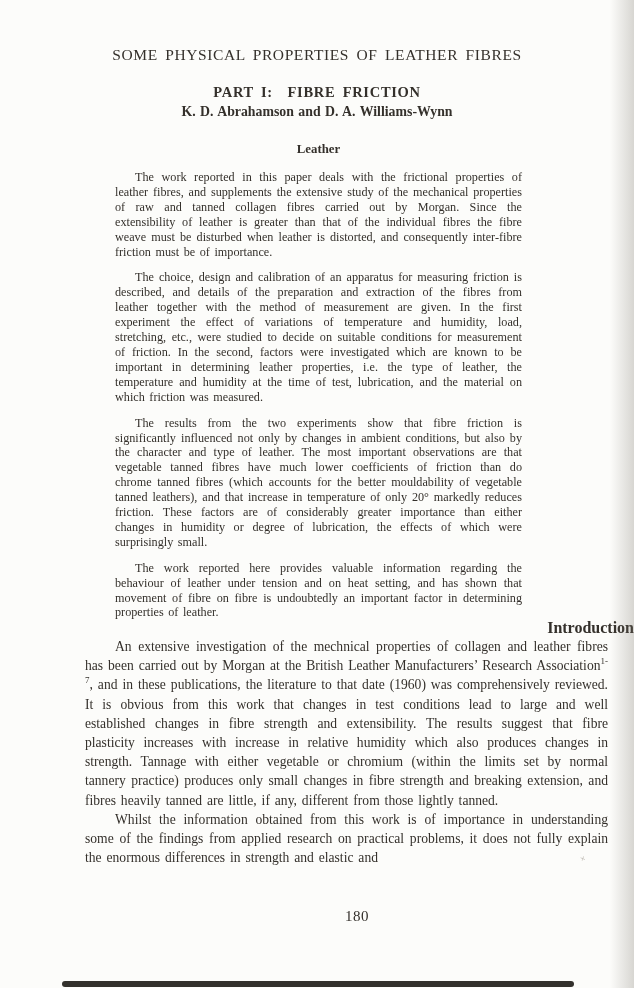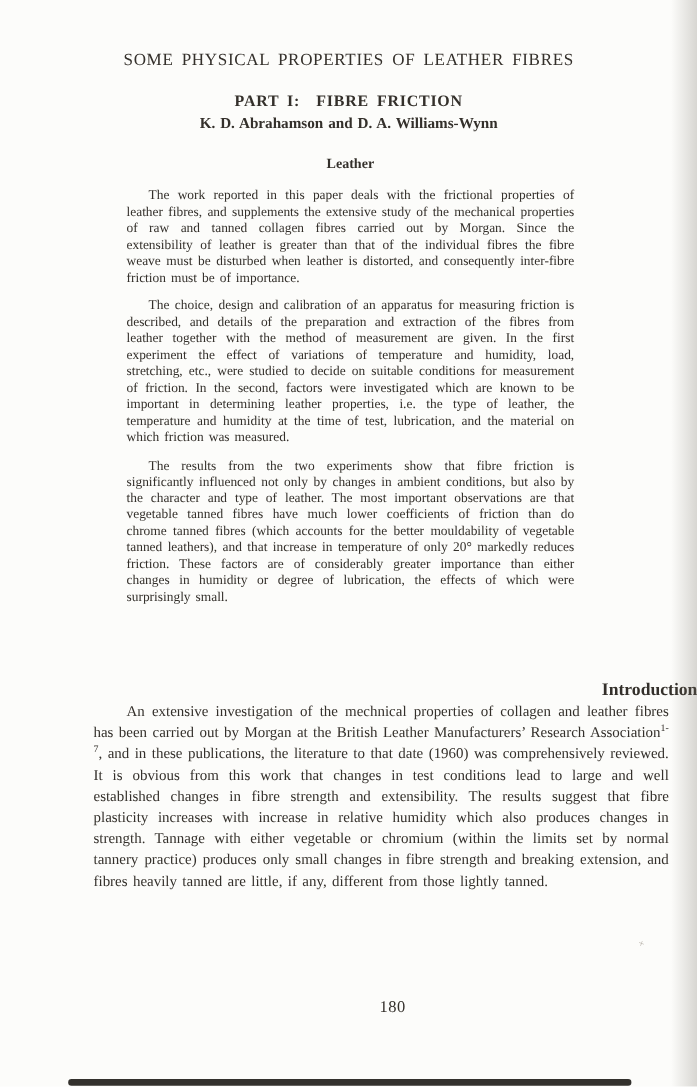--- a/index.html
+++ b/index.html
@@ -77,26 +77,28 @@
   <div class="subtitle">PART I:  FIBRE FRICTION</div>
 
   <div class="authors">K. D. Abrahamson and D. A. Williams-Wynn</div>
 
   <div class="summary-heading">Leather</div>
 
   <div class="summary-body">
     <p>The work reported in this paper deals with the frictional properties of leather fibres, and supplements the extensive study of the mechanical properties of raw and tanned collagen fibres carried out by Morgan. Since the extensibility of leather is greater than that of the individual fibres the fibre weave must be disturbed when leather is distorted, and consequently inter-fibre friction must be of importance.</p>
     <p>The choice, design and calibration of an apparatus for measuring friction is described, and details of the preparation and extraction of the fibres from leather together with the method of measurement are given. In the first experiment the effect of variations of temperature and humidity, load, stretching, etc., were studied to decide on suitable conditions for measurement of friction. In the second, factors were investigated which are known to be important in determining leather properties, i.e. the type of leather, the temperature and humidity at the time of test, lubrication, and the material on which friction was measured.</p>
     <p>The results from the two experiments show that fibre friction is significantly influenced not only by changes in ambient conditions, but also by the character and type of leather. The most important observations are that vegetable tanned fibres have much lower coefficients of friction than do chrome tanned fibres (which accounts for the better mouldability of vegetable tanned leathers), and that increase in temperature of only 20° markedly reduces friction. These factors are of considerably greater importance than either changes in humidity or degree of lubrication, the effects of which were surprisingly small.</p>
+    <p>The work reported here provides valuable information regarding the behaviour of leather under tension and on heat setting, and has shown that movement of fibre on fibre is undoubtedly an important factor in determining properties of leather.</p>
   </div>
 
   <div class="intro-heading">Introduction</div>
 
   <div class="intro-body">
     <p><span>An extensive investigation of the mechnical properties of collagen and leather fibres has been carried out by Morgan at the British Leather Manufacturers’ Research Association</span><sup>1-7</sup><span>, and in these publications, the literature to that date (1960) was comprehensively reviewed. It is obvious from this work that changes in test conditions lead to large and well established changes in fibre strength and extensibility. The results suggest that fibre plasticity increases with increase in relative humidity which also produces changes in strength. Tannage with either vegetable or chromium (within the limits set by normal tannery practice) produces only small changes in fibre strength and breaking extension, and fibres heavily tanned are little, if any, different from those lightly tanned.</span></p>
+    <p>Whilst the information obtained from this work is of importance in understanding some of the findings from applied research on practical problems, it does not fully explain the enormous differences in strength and elastic and</p>
   </div>
 
   <div class="page-number">180</div>
 
   <div class="smudge">+</div>
   <div class="bottom-bar"></div>
   <div class="right-shadow"></div>
 
 </div>
 

